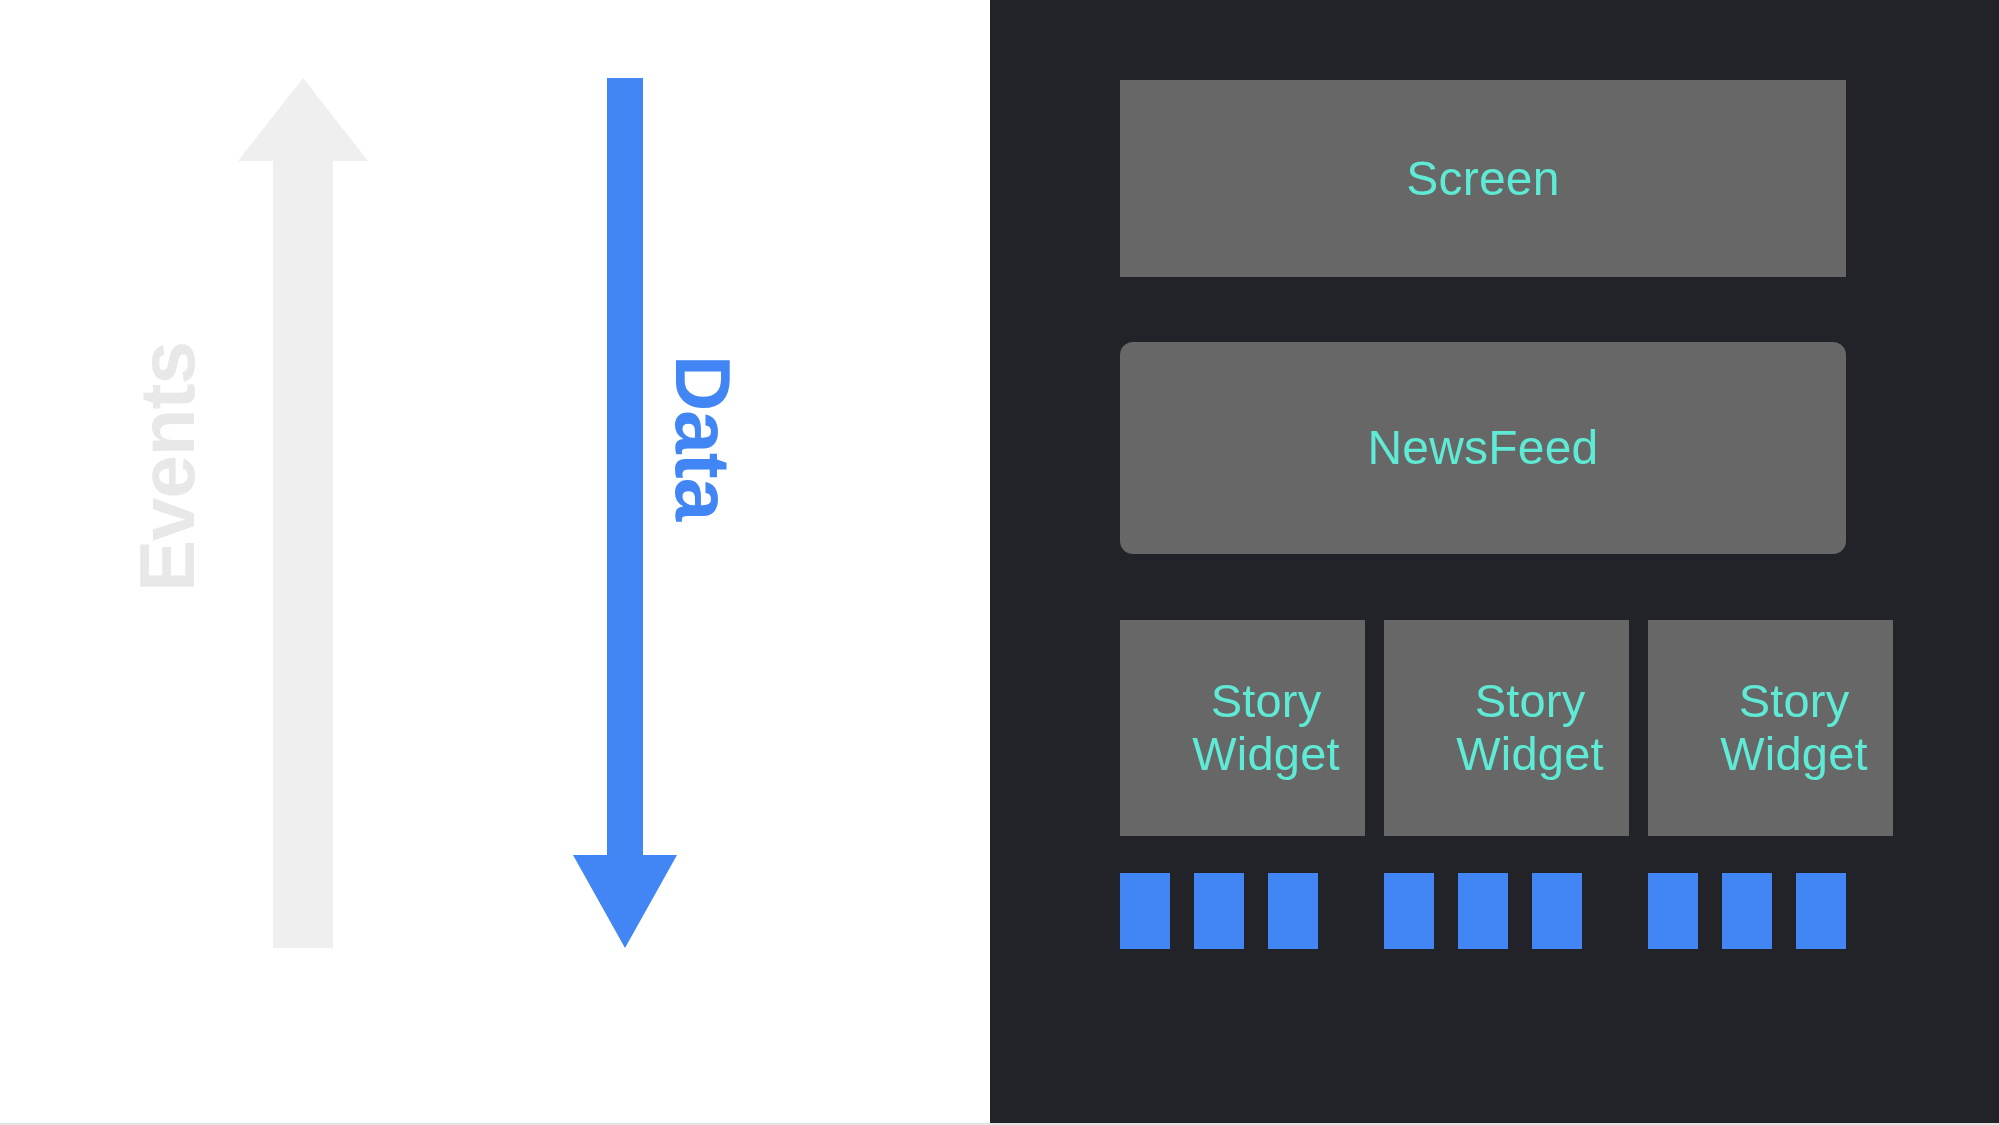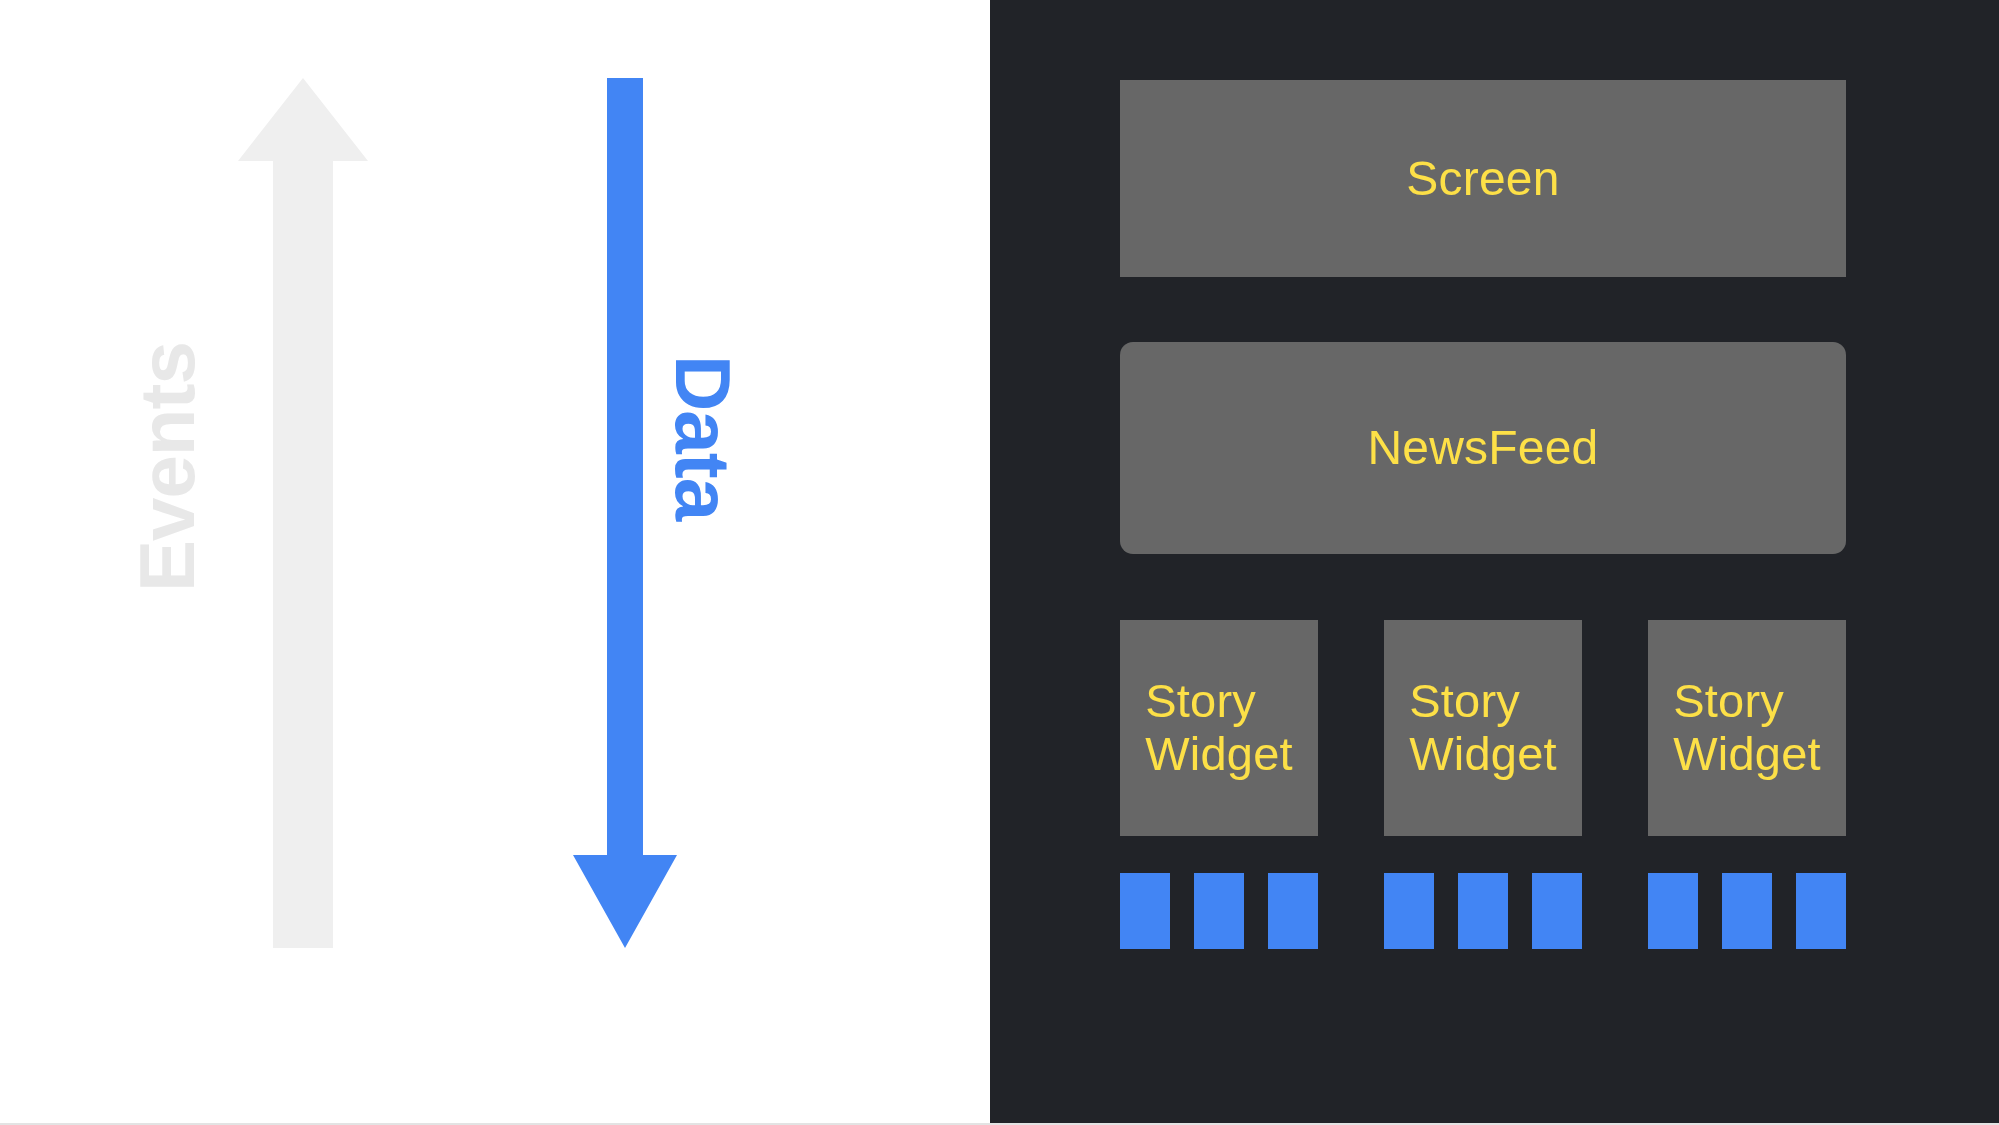--- a/index.html
+++ b/index.html
@@ -68,21 +68,22 @@
     width: 1009px; height: 1125px;
     background: #212328;
   }
 
   .node-box {
     position: absolute;
     background: #676767;
     display: flex;
     align-items: center;
     justify-content: center;
-    color: #fde047;
+    text-align: center;
+    color: #5eead4;
     font-size: 48px;
     font-weight: 400;
     letter-spacing: 0.2px;
     line-height: 1.12;
   }
 
   #node-screen {
     left: 130px;
     top: 80px;
     width: 726px;
@@ -112,20 +113,21 @@
   .widget-col:nth-child(1) { left: 0px; }
   .widget-col:nth-child(2) { left: 264px; }
   .widget-col:nth-child(3) { left: 528px; }
 
   .node-box.widget {
     position: relative;
     left: 0; top: 0;
     width: 198px;
     height: 216px;
     font-size: 47px;
+    padding-left: 47px;
   }
 
   #bar-row {
     position: absolute;
     left: 130px;
     top: 873px;
     width: 726px;
     height: 76px;
   }
   .bar-group {

